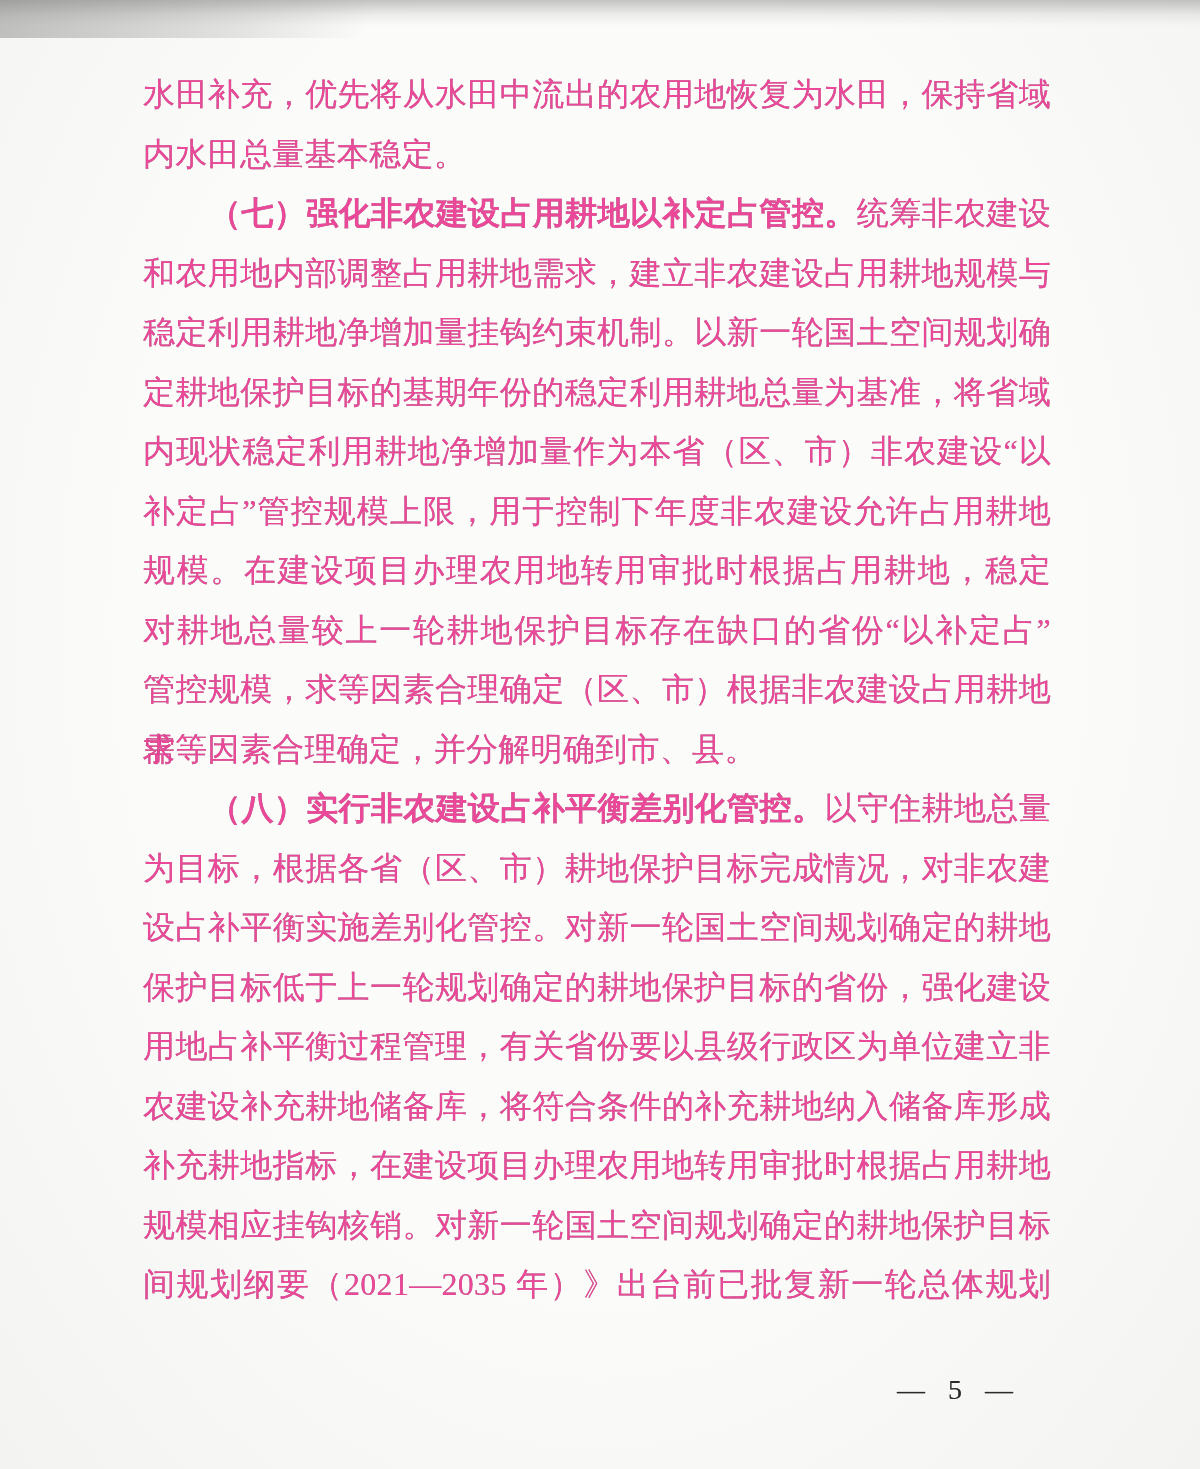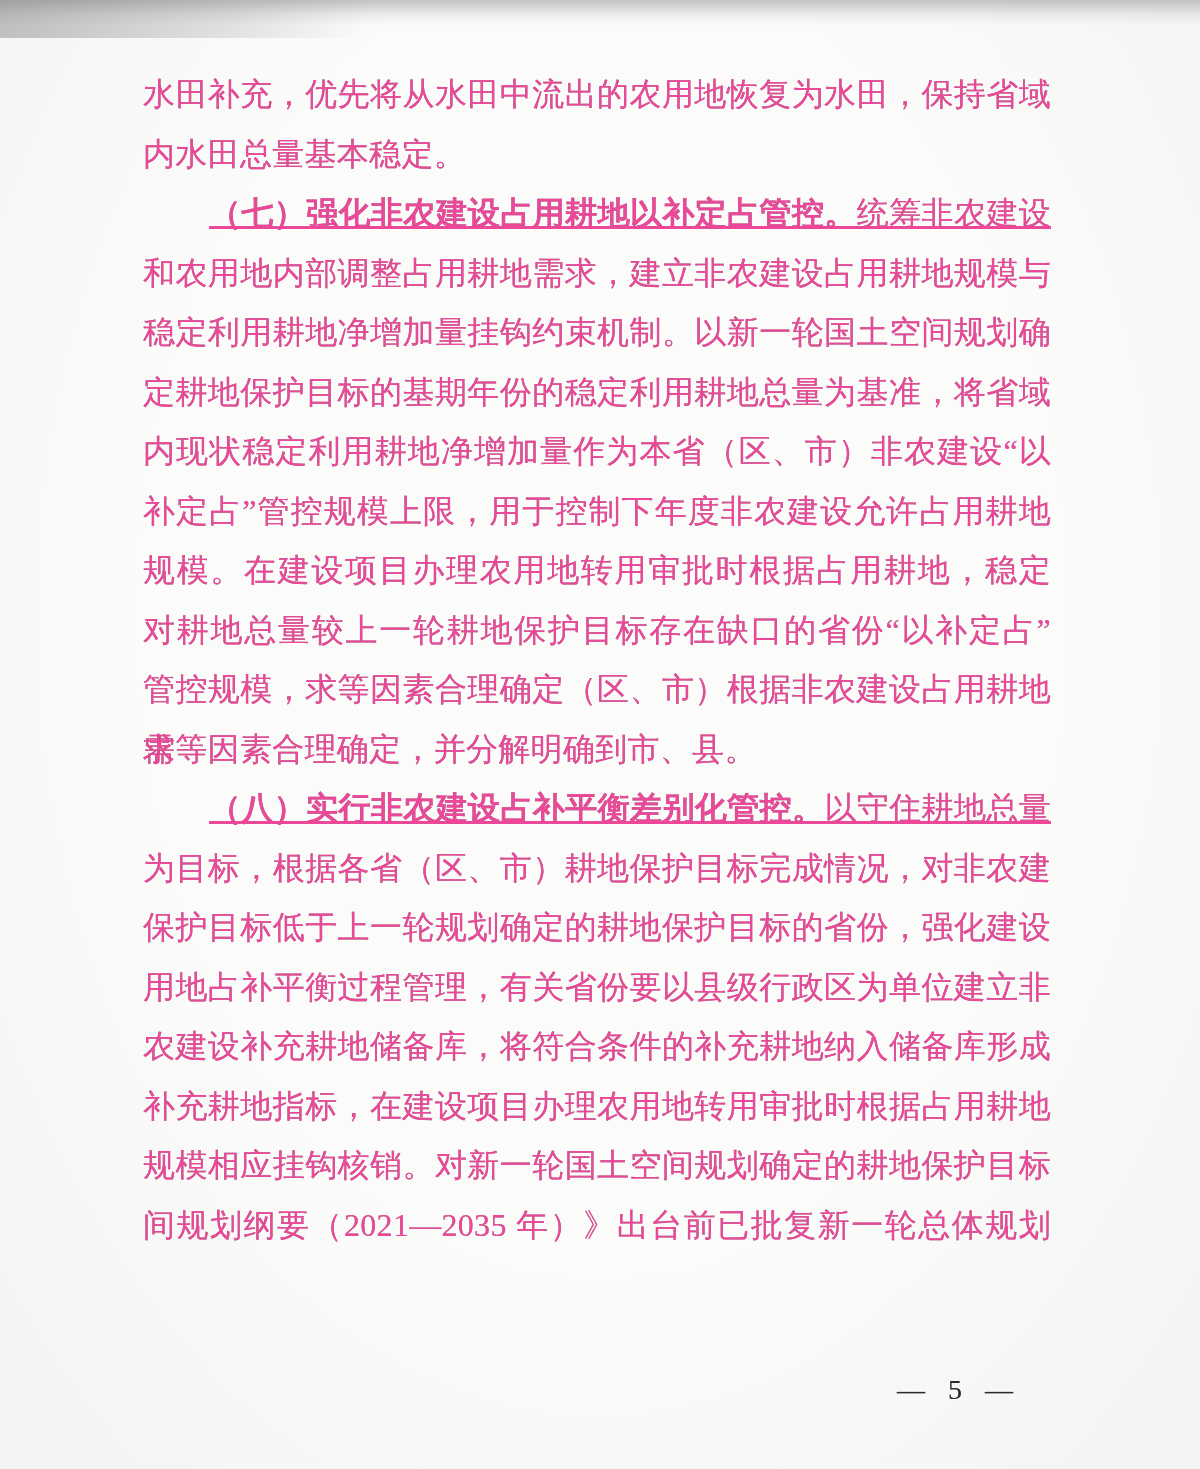--- a/index.html
+++ b/index.html
@@ -44,21 +44,20 @@
   .line {
     height: 59.5px;
     overflow: visible;
   }
   .line.full {
     text-align: justify;
     text-align-last: justify;
   }
   .line.indent {
     text-indent: 66px;
-    text-decoration: underline;
   }
   .line .b {
     font-weight: 700;
   }
   .page-footer {
     position: absolute;
     top: 1374px;
     left: 897px;
     display: flex;
     align-items: center;
@@ -82,20 +81,21 @@
   <div class="line full"><span class="b"></span><span>稳定利用耕地净增加量挂钩约束机制。以新一轮国土空间规划确</span></div>
   <div class="line full"><span class="b"></span><span>定耕地保护目标的基期年份的稳定利用耕地总量为基准，将省域</span></div>
   <div class="line full"><span class="b"></span><span>内现状稳定利用耕地净增加量作为本省（区、市）非农建设“以</span></div>
   <div class="line full"><span class="b"></span><span>补定占”管控规模上限，用于控制下年度非农建设允许占用耕地</span></div>
   <div class="line full"><span class="b"></span><span>规模。在建设项目办理农用地转用审批时根据占用耕地，稳定</span></div>
   <div class="line full"><span class="b"></span><span>对耕地总量较上一轮耕地保护目标存在缺口的省份“以补定占”</span></div>
   <div class="line full"><span class="b"></span><span>管控规模，求等因素合理确定（区、市）根据非农建设占用耕地需</span></div>
   <div class="line"><span class="b"></span><span>求等因素合理确定，并分解明确到市、县。</span></div>
   <div class="line full indent"><span class="b">（八）实行非农建设占补平衡差别化管控。</span><span>以守住耕地总量</span></div>
   <div class="line full"><span class="b"></span><span>为目标，根据各省（区、市）耕地保护目标完成情况，对非农建</span></div>
+  <div class="line full"><span class="b"></span><span>设占补平衡实施差别化管控。对新一轮国土空间规划确定的耕地</span></div>
   <div class="line full"><span class="b"></span><span>保护目标低于上一轮规划确定的耕地保护目标的省份，强化建设</span></div>
   <div class="line full"><span class="b"></span><span>用地占补平衡过程管理，有关省份要以县级行政区为单位建立非</span></div>
   <div class="line full"><span class="b"></span><span>农建设补充耕地储备库，将符合条件的补充耕地纳入储备库形成</span></div>
   <div class="line full"><span class="b"></span><span>补充耕地指标，在建设项目办理农用地转用审批时根据占用耕地</span></div>
   <div class="line full"><span class="b"></span><span>规模相应挂钩核销。对新一轮国土空间规划确定的耕地保护目标</span></div>
   <div class="line full"><span class="b"></span><span>间规划纲要（2021—2035 年）》出台前已批复新一轮总体规划</span></div>
 </div>
 
 <div class="page-footer">
   <span>—</span>

